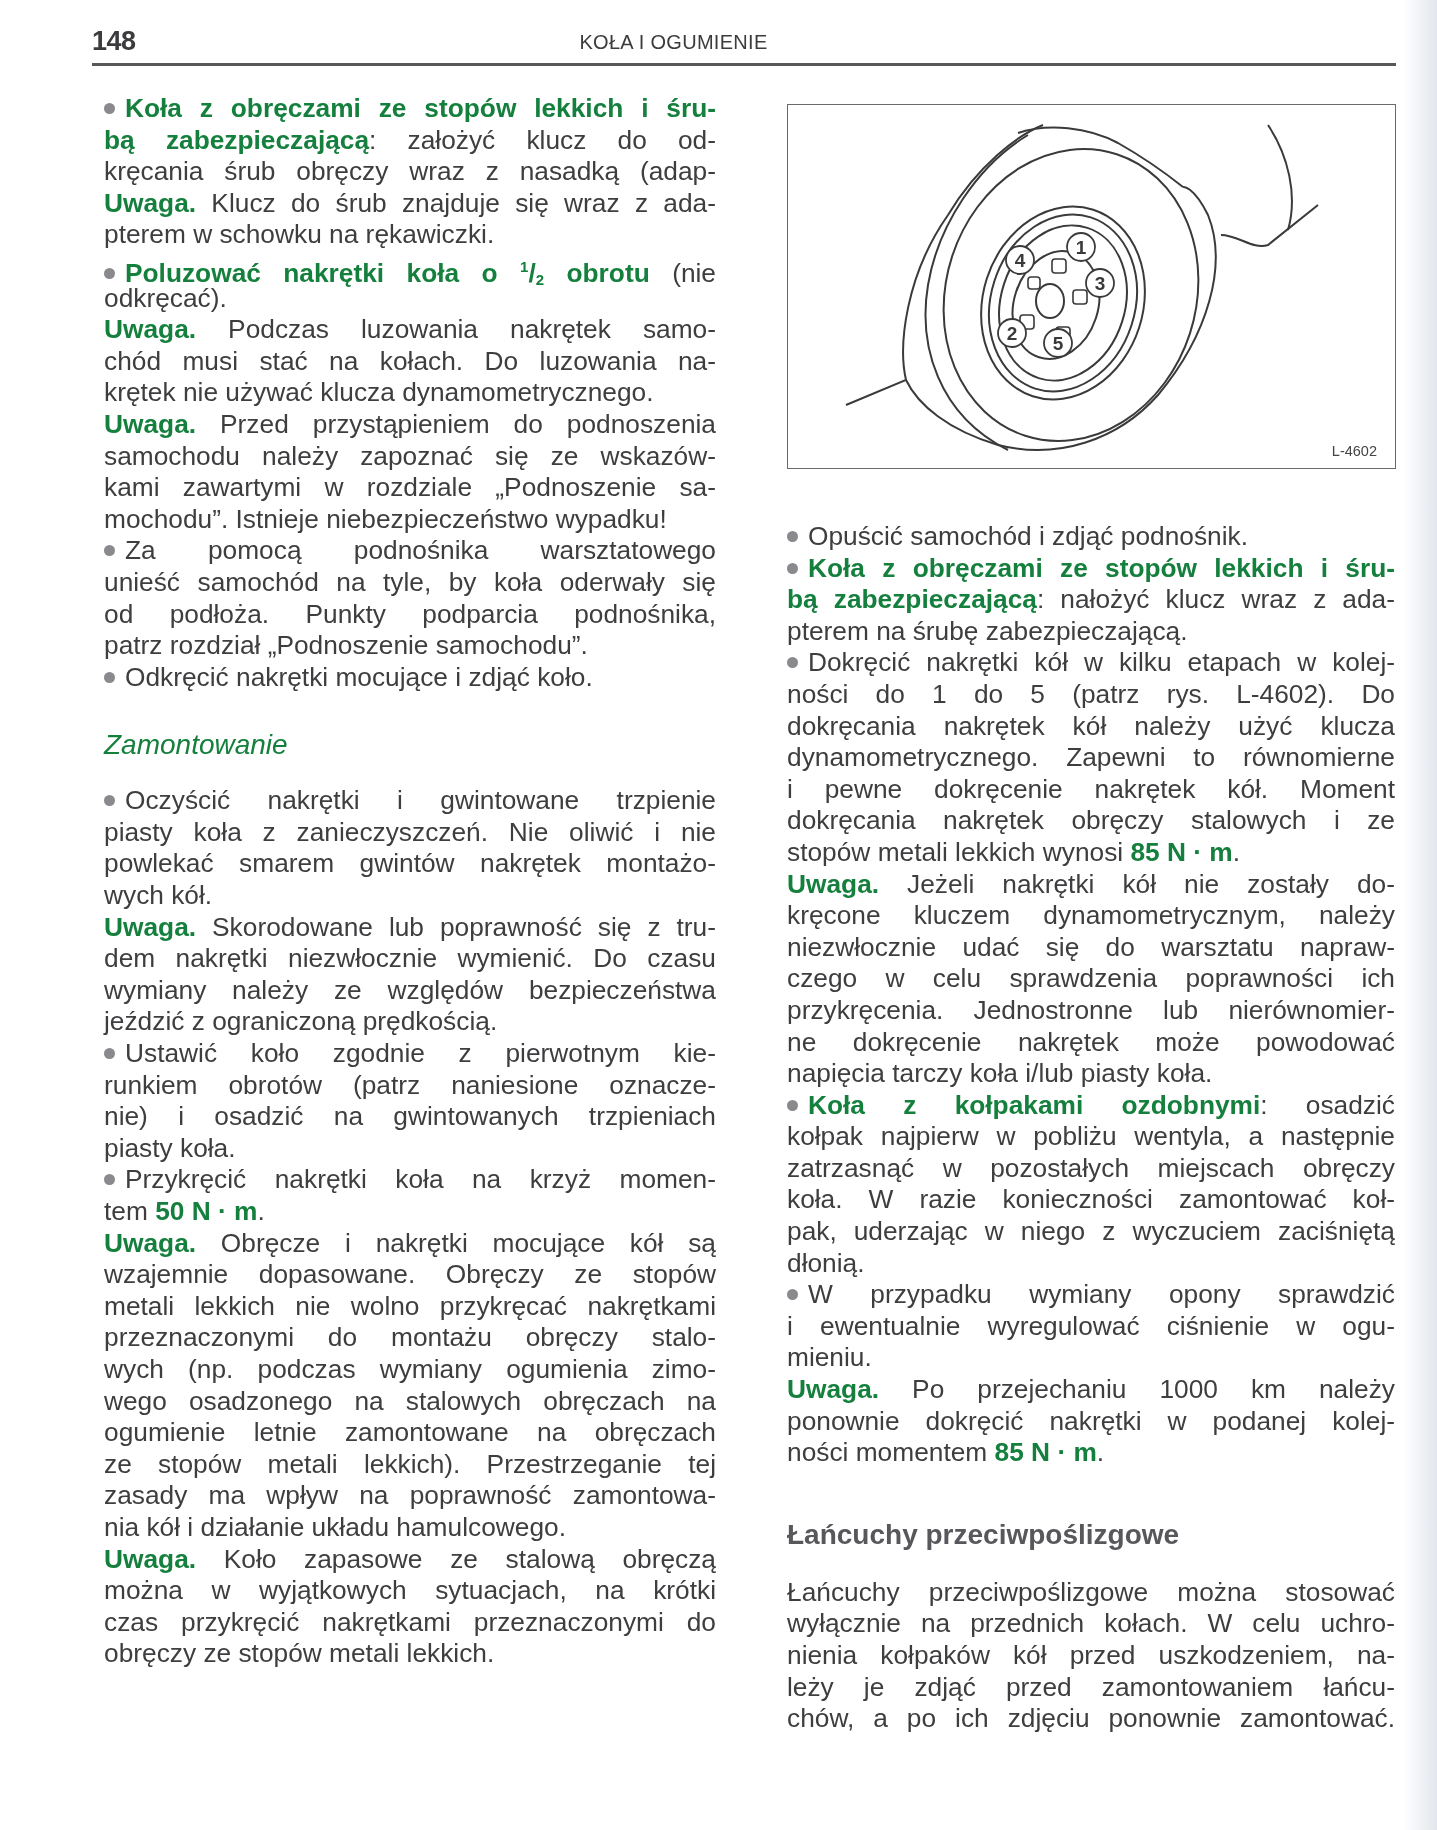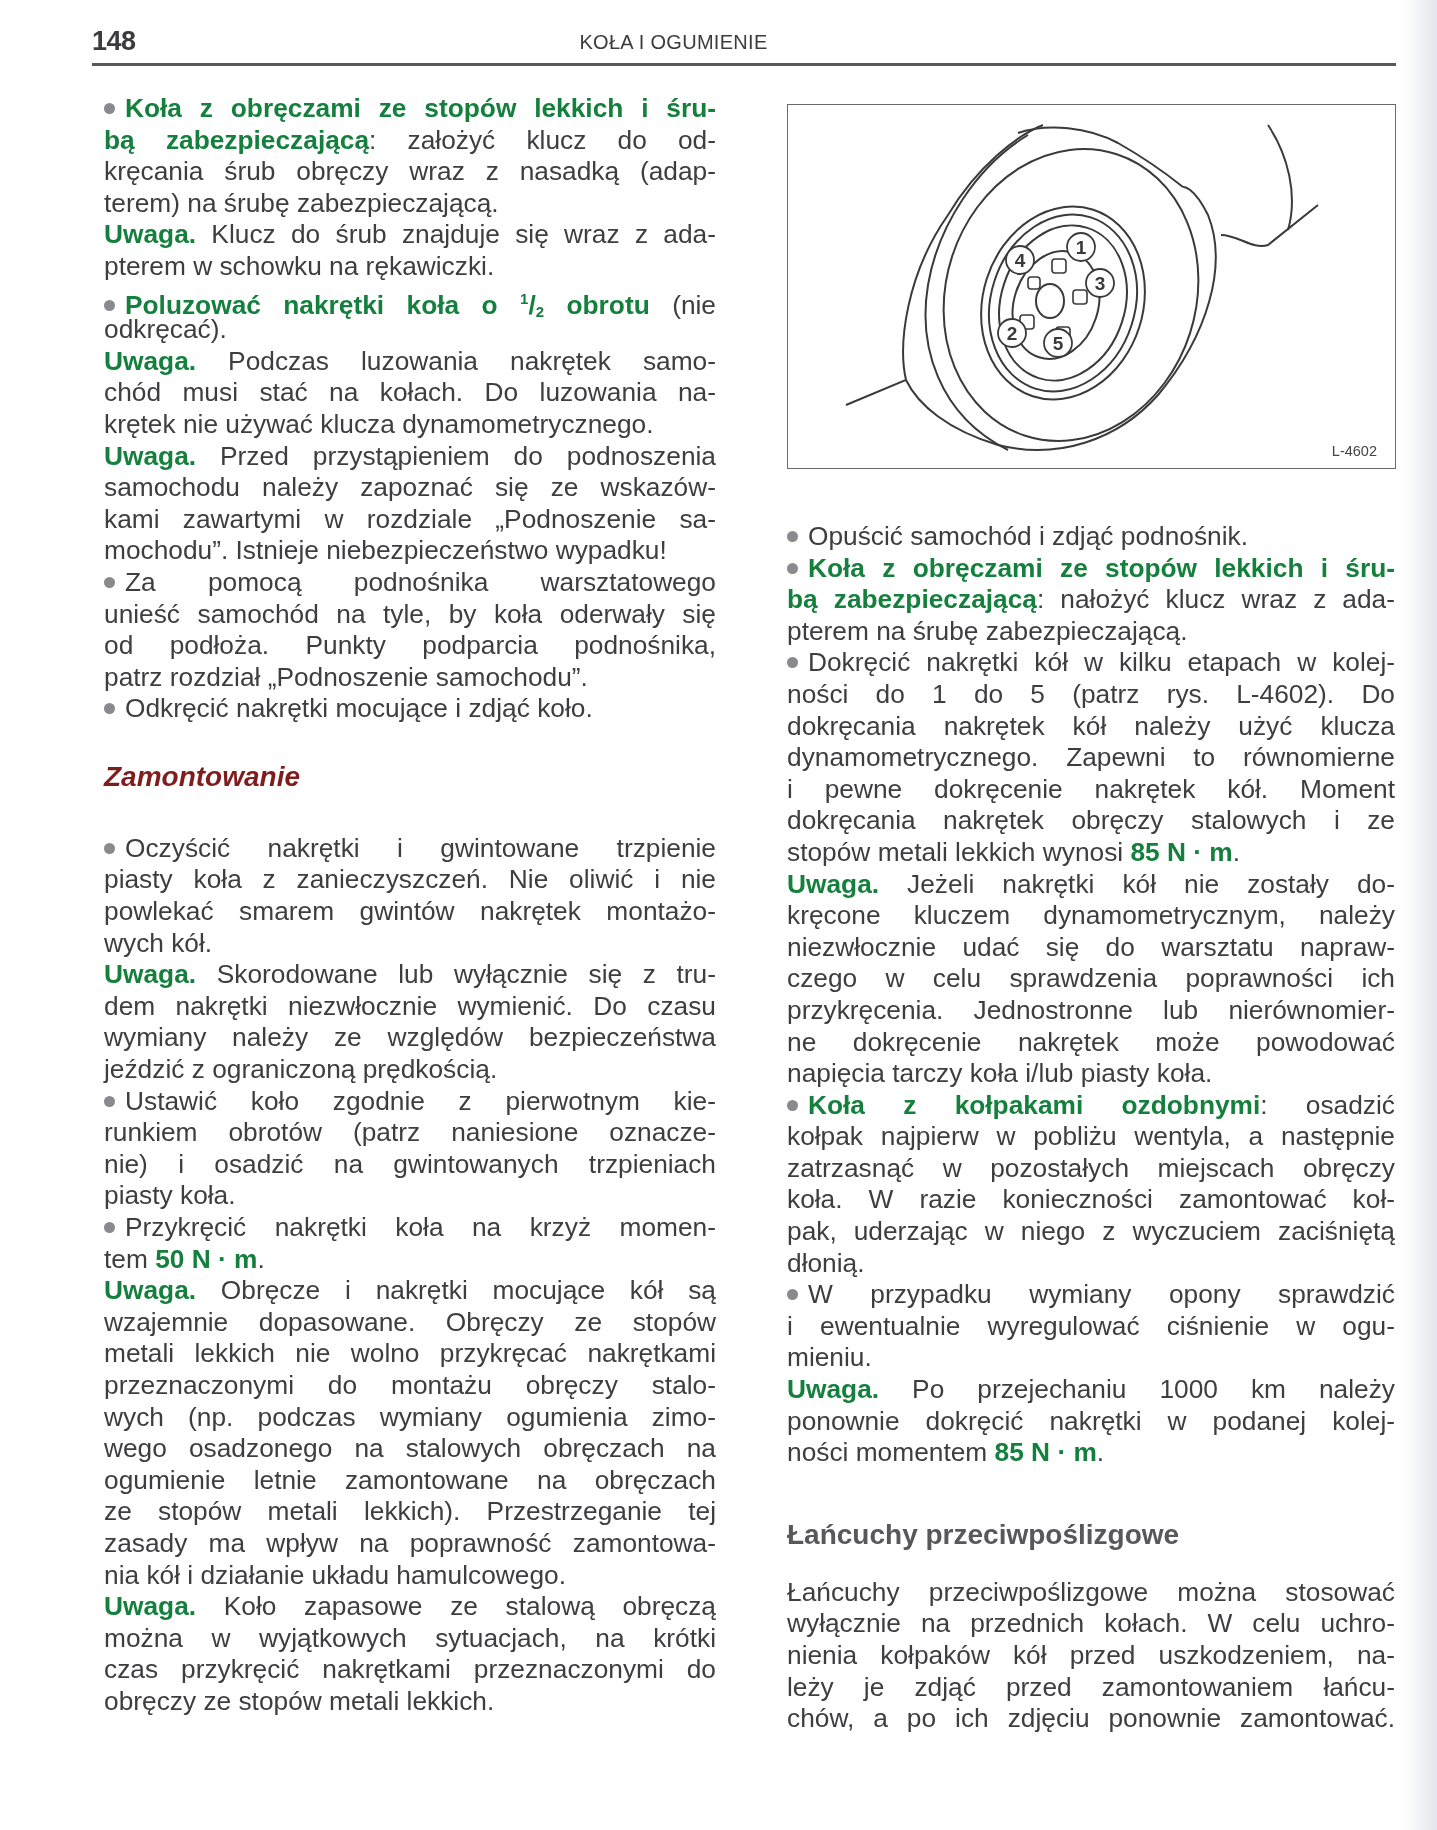--- a/index.html
+++ b/index.html
@@ -30,22 +30,22 @@
   .line { display: block; white-space: nowrap; text-align: justify; text-align-last: justify; height: 31.6px; }
   .line.last { text-align-last: left; }
   .b { font-weight: bold; color: #15803d; }
   .bullet {
     display: inline-block; width: 11px; height: 11px; border-radius: 50%; background: #8a8a8e;
     margin-right: 10px; vertical-align: 3px;
   }
   .sub { font-size: 15px; vertical-align: 10px; }
   .subb { font-size: 15px; vertical-align: -3px; }
   .section-h {
-    display: block; font-size: 28px; font-weight: bold; font-style: italic; color: #7f1d1d;
-    margin-top: 36px; margin-bottom: 38px; height: 34px;
+    display: block; font-size: 28px; font-weight: normal; font-style: italic; color: #15803d;
+    margin-top: 36px; margin-bottom: 22px; height: 34px;
   }
   .section-h2 {
     display: block; font-size: 28px; font-weight: bold; color: #58585c;
     margin-top: 50px; margin-bottom: 22px; height: 36px;
   }
   .figure {
     position: absolute; left: 787px; top: 104px; width: 609px; height: 365px;
     border: 1.5px solid #6a6a6c; box-sizing: border-box; background: #fff;
   }
   .fig-label {
@@ -60,21 +60,20 @@
 
 <div class="page-num">148</div>
 <div class="running-head">KOŁA I OGUMIENIE</div>
 <div class="head-rule"></div>
 
 <div class="col col-left">
   <div>
     <span class="line"><span class="bullet"></span><span class="b">Koła z obręczami ze stopów lekkich i śru-</span></span>
     <span class="line"><span class="b">bą zabezpieczającą</span><span>: założyć klucz do od-</span></span>
     <span class="line">kręcania śrub obręczy wraz z nasadką (adap-</span>
-    <span class="line last">terem) na śrubę zabezpieczającą.</span>
   </div>
   <div>
     <span class="line"><span class="b">Uwaga.</span><span> Klucz do śrub znajduje się wraz z ada-</span></span>
     <span class="line last">pterem w schowku na rękawiczki.</span>
   </div>
   <div>
     <span class="line"><span class="bullet"></span><span class="b">Poluzować nakrętki koła o </span><span class="b"><span class="sub">1</span><span>/</span><span class="subb">2</span></span><span class="b"> obrotu</span><span> (nie</span></span>
     <span class="line last">odkręcać).</span>
   </div>
   <div>
@@ -100,21 +99,21 @@
 
   <span class="section-h">Zamontowanie</span>
 
   <div>
     <span class="line"><span class="bullet"></span><span>Oczyścić nakrętki i gwintowane trzpienie</span></span>
     <span class="line">piasty koła z zanieczyszczeń. Nie oliwić i nie</span>
     <span class="line">powlekać smarem gwintów nakrętek montażo-</span>
     <span class="line last">wych kół.</span>
   </div>
   <div>
-    <span class="line"><span class="b">Uwaga.</span><span> Skorodowane lub wyłącznie się z tru-</span></span>
+    <span class="line"><span class="b">Uwaga.</span><span> Skorodowane lub poprawność się z tru-</span></span>
     <span class="line">dem nakrętki niezwłocznie wymienić. Do czasu</span>
     <span class="line">wymiany należy ze względów bezpieczeństwa</span>
     <span class="line last">jeździć z ograniczoną prędkością.</span>
   </div>
   <div>
     <span class="line"><span class="bullet"></span><span>Ustawić koło zgodnie z pierwotnym kie-</span></span>
     <span class="line">runkiem obrotów (patrz naniesione oznacze-</span>
     <span class="line">nie) i osadzić na gwintowanych trzpieniach</span>
     <span class="line last">piasty koła.</span>
   </div>

